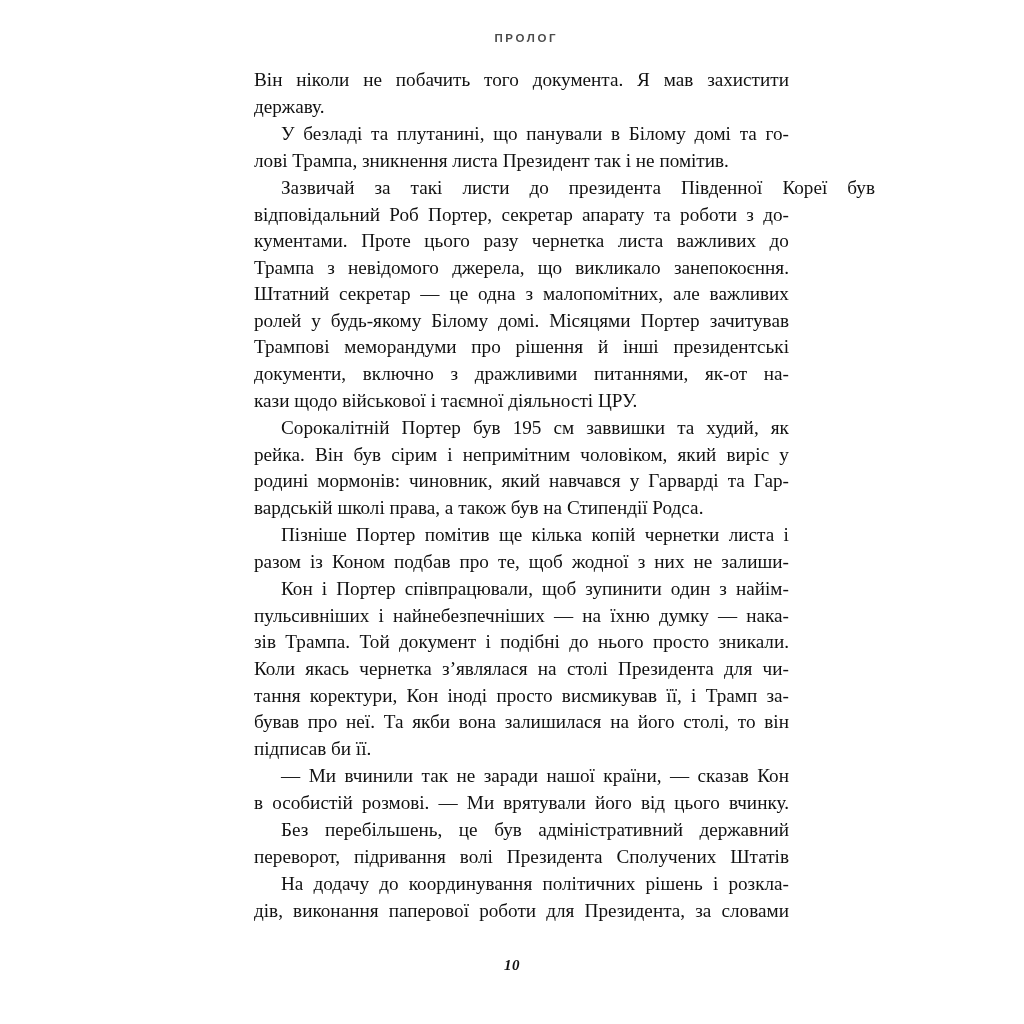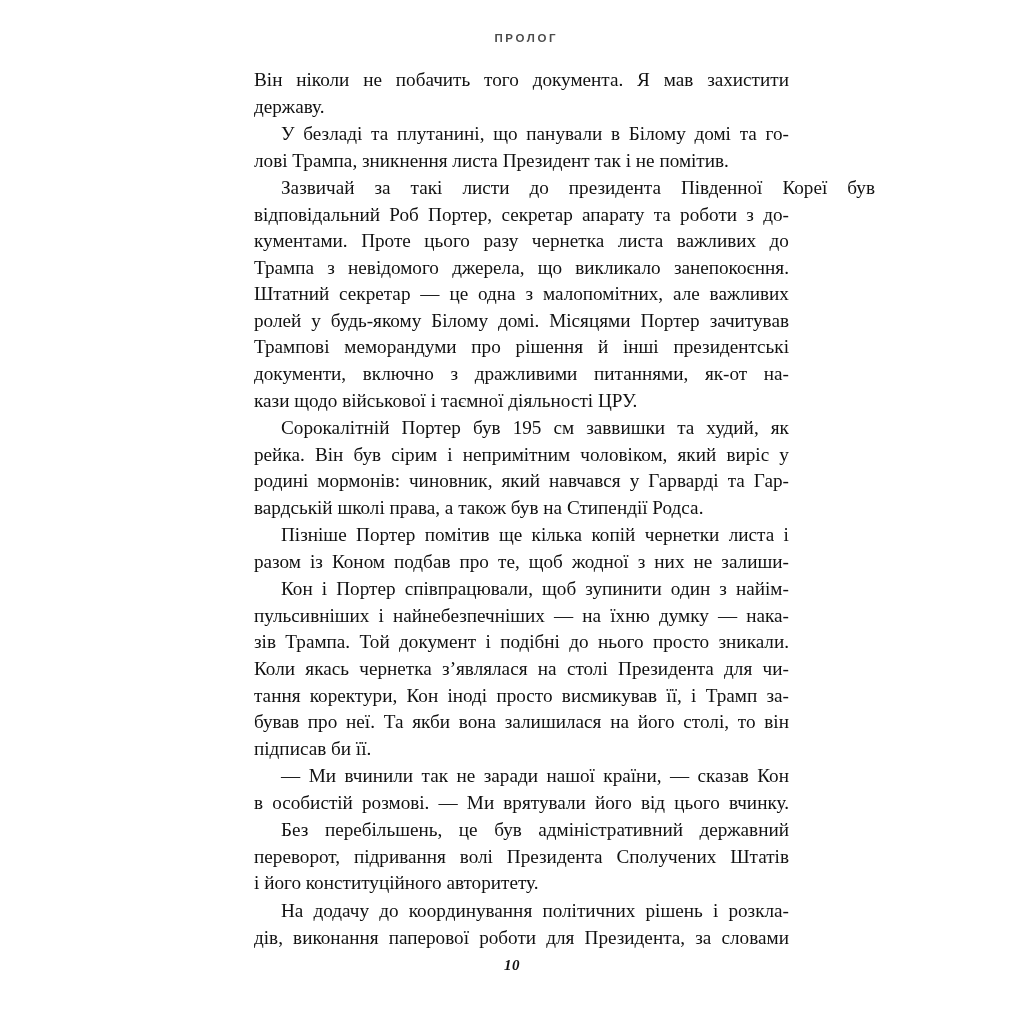--- a/index.html
+++ b/index.html
@@ -135,21 +135,20 @@
         <span class="line justify"><span class="w">бував</span><span class="w">про</span><span class="w">неї.</span><span class="w">Та</span><span class="w">якби</span><span class="w">вона</span><span class="w">залишилася</span><span class="w">на</span><span class="w">його</span><span class="w">столі,</span><span class="w">то</span><span class="w">він</span></span>
         <span class="line flush">підписав би її.</span>
       </p>
       <p class="para">
         <span class="line justify" style="padding-left: 27px;"><span class="w">—</span><span class="w">Ми</span><span class="w">вчинили</span><span class="w">так</span><span class="w">не</span><span class="w">заради</span><span class="w">нашої</span><span class="w">країни,</span><span class="w">—</span><span class="w">сказав</span><span class="w">Кон</span></span>
         <span class="line justify"><span class="w">в</span><span class="w">особистій</span><span class="w">розмові.</span><span class="w">—</span><span class="w">Ми</span><span class="w">врятували</span><span class="w">його</span><span class="w">від</span><span class="w">цього</span><span class="w">вчинку.</span></span>
       </p>
       <p class="para">
         <span class="line justify" style="padding-left: 27px;"><span class="w">Без</span><span class="w">перебільшень,</span><span class="w">це</span><span class="w">був</span><span class="w">адміністративний</span><span class="w">державний</span></span>
         <span class="line justify"><span class="w">переворот,</span><span class="w">підривання</span><span class="w">волі</span><span class="w">Президента</span><span class="w">Сполучених</span><span class="w">Штатів</span></span>
-        <span class="line flush">і його конституційного авторитету.</span>
       </p>
       <p class="para">
         <span class="line justify" style="padding-left: 27px;"><span class="w">На</span><span class="w">додачу</span><span class="w">до</span><span class="w">координування</span><span class="w">політичних</span><span class="w">рішень</span><span class="w">і</span><span class="w">розкла-</span></span>
         <span class="line justify"><span class="w">дів,</span><span class="w">виконання</span><span class="w">паперової</span><span class="w">роботи</span><span class="w">для</span><span class="w">Президента,</span><span class="w">за</span><span class="w">словами</span></span>
       </p>
     </div>
 
   <div class="folio">10</div>
 
 </div>

